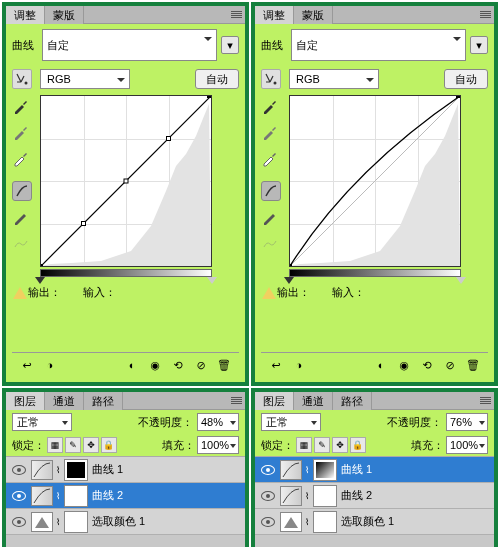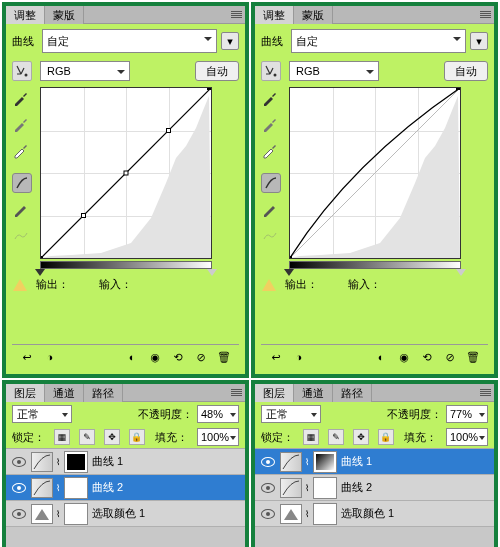--- a/index.html
+++ b/index.html
@@ -9,21 +9,21 @@
 .tabbar{display:flex;background:#b8b8b8;height:18px;border-bottom:1px solid #999;}
 .tab{padding:1px 8px;background:#d4d4d4;border-right:1px solid #999;cursor:pointer;height:18px;line-height:16px;}
 .tab.inactive{background:#b8b8b8;}
 .tab-spacer{flex:1;background:#b8b8b8;}
 .menu-icon{width:18px;background:#b8b8b8;display:flex;align-items:center;justify-content:center;cursor:pointer;}
 .menu-lines{width:11px;height:8px;display:flex;flex-direction:column;justify-content:space-between;}
 .menu-lines span{height:1px;background:#555;}
 .curves-body{padding:5px 6px;}
 .preset-row{display:flex;align-items:center;gap:4px;margin-bottom:8px;}
 .label{min-width:26px;}
-.select{flex:1;background:#fff;border:1px solid #888;height:24px;display:flex;align-items:center;padding:0 4px;position:relative;cursor:pointer;}
+.select{flex:1;background:#fff;border:1px solid #888;height:32px;display:flex;align-items:center;padding:0 4px;position:relative;cursor:pointer;}
 .select::after{content:"";position:absolute;right:4px;top:7px;border-left:4px solid transparent;border-right:4px solid transparent;border-top:4px solid #333;}
 .small-btn{width:18px;height:18px;background:#e8e8e8;border:1px solid #888;border-radius:2px;display:flex;align-items:center;justify-content:center;cursor:pointer;}
 .tool-btn{width:20px;height:20px;background:#e0e0e0;border:1px solid #aaa;border-radius:2px;display:flex;align-items:center;justify-content:center;cursor:pointer;}
 .channel-row{display:flex;align-items:center;gap:21px;margin-bottom:6px;margin-left:28px;}
 .channel-select{width:90px;background:#fff;border:1px solid #888;height:20px;display:flex;align-items:center;padding:0 6px;position:relative;cursor:pointer;}
 .channel-select::after{content:"";position:absolute;right:4px;top:8px;border-left:4px solid transparent;border-right:4px solid transparent;border-top:4px solid #333;}
 .auto-btn{background:#f0f0f0;border:1px solid #888;border-radius:3px;height:20px;padding:0 10px;cursor:pointer;margin-left:auto;}
 .curve-area{display:flex;}
 .left-tools{width:24px;display:flex;flex-direction:column;gap:8px;padding-top:2px;}
 .eyedrop{width:18px;height:18px;cursor:pointer;}
@@ -35,32 +35,32 @@
 .grid-h1{top:25%;left:0;right:0;height:1px;}
 .grid-h2{top:50%;left:0;right:0;height:1px;}
 .grid-h3{top:75%;left:0;right:0;height:1px;}
 .grid-v1{left:25%;top:0;bottom:0;width:1px;}
 .grid-v2{left:50%;top:0;bottom:0;width:1px;}
 .grid-v3{left:75%;top:0;bottom:0;width:1px;}
 .curve-svg{position:absolute;inset:0;}
 .slider-row{display:flex;align-items:center;margin-left:4px;margin-top:2px;width:172px;position:relative;}
 .grad-strip{flex:1;height:8px;background:linear-gradient(to right,#000,#fff);border:1px solid #666;}
 .slider-handle{position:absolute;width:0;height:0;border-left:5px solid transparent;border-right:5px solid transparent;border-top:7px solid #333;}
-.io-row{display:flex;align-items:center;gap:8px;margin-top:8px;padding-left:0px;}
+.io-row{display:flex;align-items:center;gap:0;margin-top:8px;padding-left:0px;}
 .warn-icon{width:16px;height:14px;display:flex;align-items:center;justify-content:center;}
 .warn-tri{width:0;height:0;border-left:7px solid transparent;border-right:7px solid transparent;border-bottom:12px solid #f0d060;}
 .io-lbl{min-width:55px;}
 .bottom-bar{display:flex;gap:5px;padding:4px 6px;border-top:1px solid #999;justify-content:flex-end;margin-top:52px;}
 .bb-btn{width:18px;height:16px;cursor:pointer;display:flex;align-items:center;justify-content:center;}
 .layers-header{display:flex;align-items:center;gap:4px;padding:3px 6px;}
 .blend-select{width:60px;background:#fff;border:1px solid #888;height:18px;padding:0 4px;position:relative;cursor:pointer;display:flex;align-items:center;}
 .blend-select::after{content:"";position:absolute;right:3px;top:7px;border-left:3px solid transparent;border-right:3px solid transparent;border-top:4px solid #333;}
 .opac-input{width:42px;background:#fff;border:1px solid #888;height:18px;padding:0 3px;display:flex;align-items:center;position:relative;}
 .opac-input::after{content:"";position:absolute;right:2px;top:7px;border-left:3px solid transparent;border-right:3px solid transparent;border-top:4px solid #333;}
-.lock-row{display:flex;align-items:center;gap:9px;padding:2px 6px;border-bottom:1px solid #aaa;}
+.lock-row{display:flex;align-items:center;gap:2px;padding:2px 6px;border-bottom:1px solid #aaa;}
 .lock-btn{width:16px;height:16px;background:#e8e8e8;border:1px solid #aaa;display:flex;align-items:center;justify-content:center;cursor:pointer;font-size:9px;}
 .layer-list{background:#c8c8c8;min-height:102px;}
 .layer-row{display:flex;align-items:center;height:26px;padding:2px 4px;gap:3px;border-bottom:1px solid #b0b0b0;background:#d4d4d4;}
 .layer-row.selected{background:#2f7dd1;color:#fff;}
 .eye{width:18px;height:18px;display:flex;align-items:center;justify-content:center;cursor:pointer;}
 .eye-icon{width:14px;height:10px;border:1px solid #555;border-radius:50%;position:relative;}
 .eye-icon::after{content:"";position:absolute;width:4px;height:4px;background:#555;border-radius:50%;top:2px;left:4px;}
 .layer-row.selected .eye-icon{border-color:#fff;}
 .layer-row.selected .eye-icon::after{background:#fff;}
 .thumb{width:22px;height:20px;background:#fff;border:1px solid #888;display:flex;align-items:center;justify-content:center;}
@@ -383,21 +383,21 @@
             <span></span>
           </div>
         </div>
     </div>
     <div class="layers-header">
       <div class="blend-select">
           <span>正常</span>
         </div>
       <span style="margin-left:auto">不透明度：</span>
       <div class="opac-input">
-          <span>77%</span>
+          <span>76%</span>
         </div>
     </div>
     <div class="lock-row">
       <span>锁定：</span>
       <div class="lock-btn">▦</div>
       <div class="lock-btn">✎</div>
       <div class="lock-btn">✥</div>
       <div class="lock-btn">🔒</div>
       <span style="margin-left:auto">填充：</span>
       <div class="opac-input">

